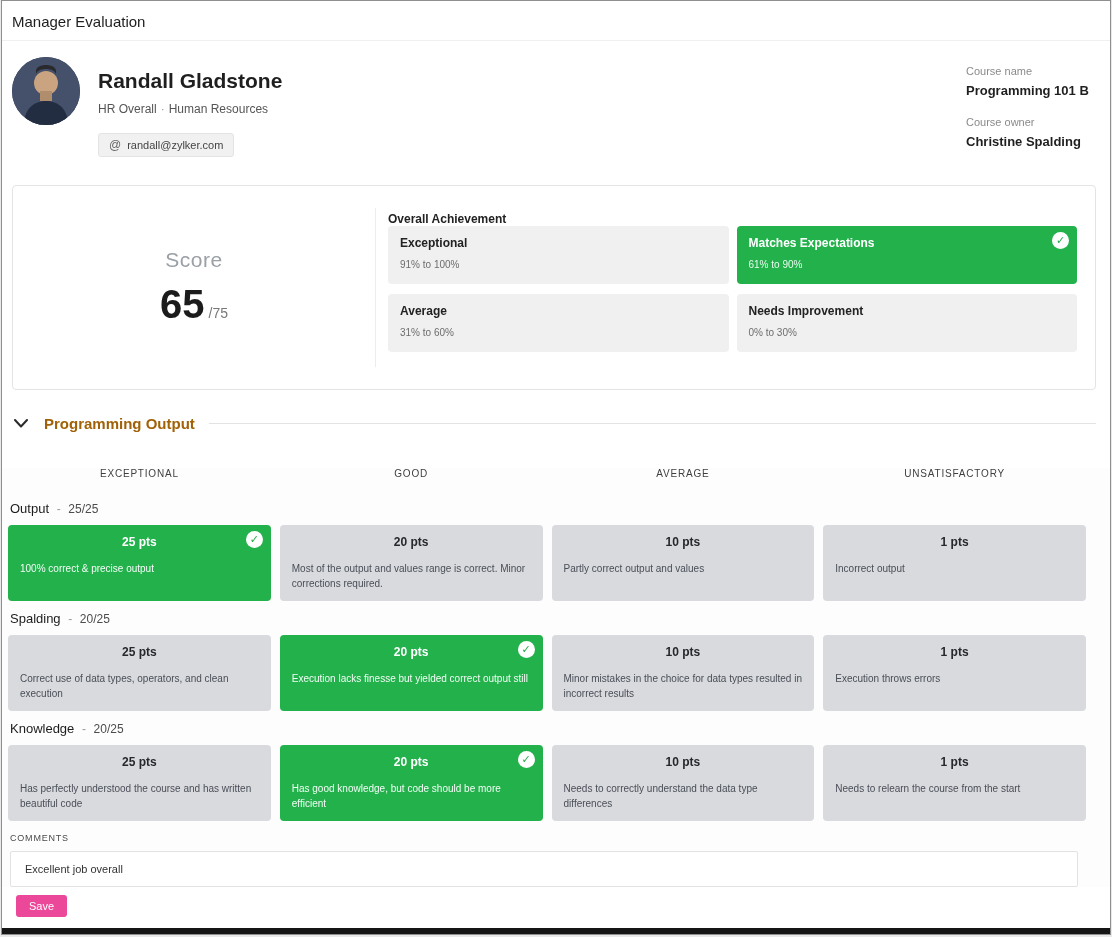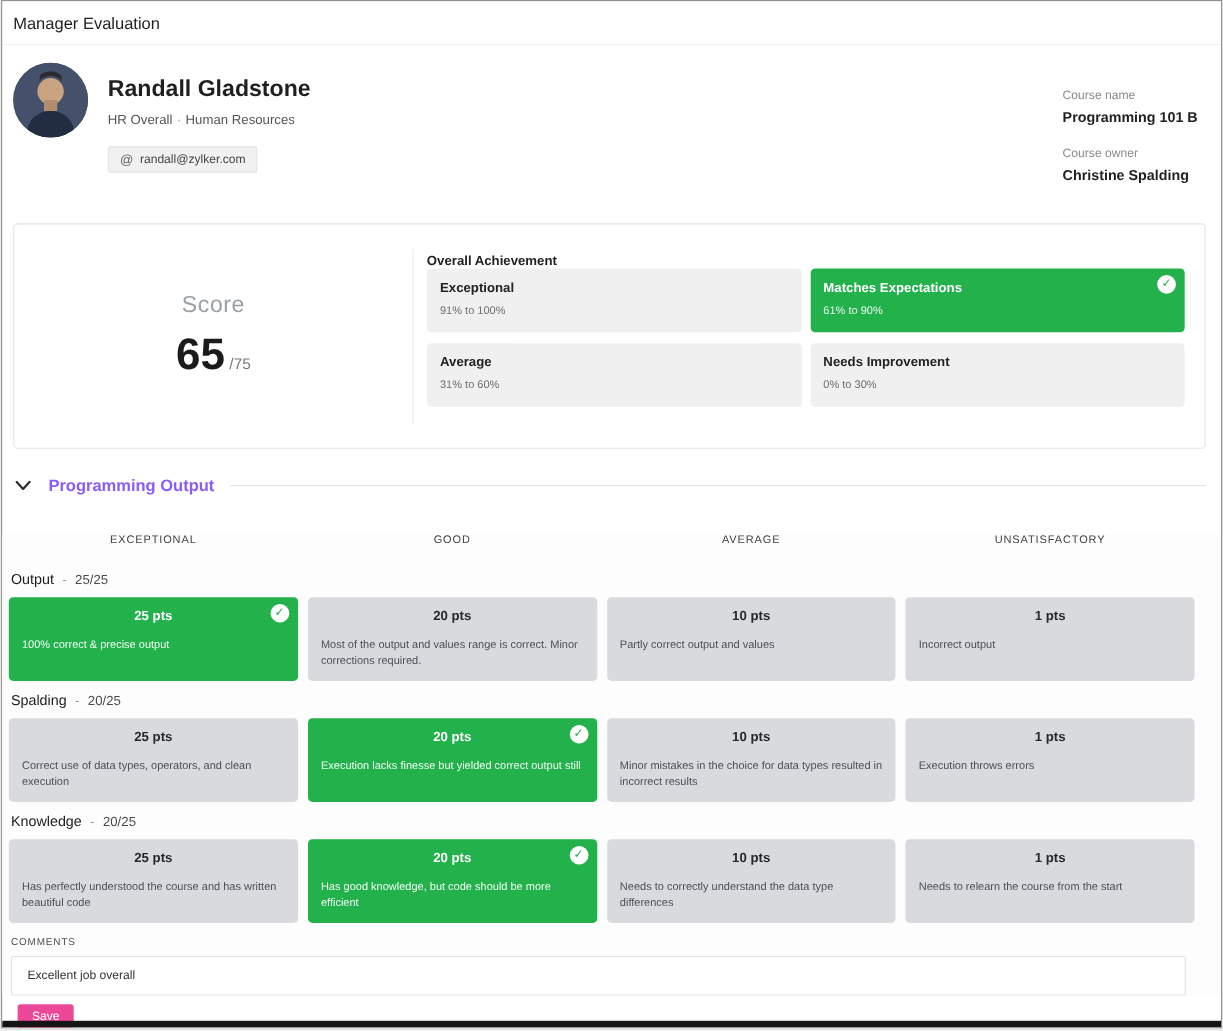--- a/index.html
+++ b/index.html
@@ -19,21 +19,21 @@
   .profile-name { font-size:21px; font-weight:bold; color:#1f1f1f; margin-top:12px; }
   .profile-sub { font-size:12px; color:#555; margin-top:9px; }
   .profile-sub .sep { color:#999; margin:0 4px; }
   .email-chip {
     display:inline-flex; align-items:center; gap:6px; margin-top:17px;
     background:#f1f1f1; border:1px solid #e4e4e4; border-radius:3px;
     font-size:11px; color:#444; padding:4px 10px;
   }
   .at-icon { color:#666; font-size:12px; }
   .course-info { width:130px; text-align:left; padding-top:4px; }
-  .meta-label { font-size:11px; color:#8a8a8a; margin-top:20px; }
+  .meta-label { font-size:11px; color:#8a8a8a; margin-top:4px; }
   .meta-value { font-size:13px; font-weight:bold; color:#1f1f1f; margin:6px 0 18px 0; }
 
   
   .score-card {
     margin:4px 14px 0 10px; border:1px solid #e4e4e4; border-radius:4px;
     display:flex; height:205px; background:#fff;
   }
   .score-left { width:362px; display:flex; flex-direction:column; align-items:center; justify-content:center; }
   .score-label { font-size:21px; color:#9aa0a6; letter-spacing:0.5px; }
   .score-value-row { margin-top:10px; display:flex; align-items:baseline; }
@@ -56,21 +56,21 @@
   .check {
     display:none; position:absolute; top:6px; right:8px; width:17px; height:17px;
     border-radius:50%; background:#fff; color:#23a94a; font-size:11px;
     line-height:17px; text-align:center; font-weight:bold;
   }
   .selected .check { display:block; }
 
   
   .section-header { display:flex; align-items:center; padding:22px 14px 4px 8px; }
   .collapse-btn { width:22px; height:22px; border:none; background:transparent; cursor:pointer; display:flex; align-items:center; justify-content:center; }
-  .section-title { font-size:15px; font-weight:bold; color:#8b5cf6; margin:0 14px 0 12px; }
+  .section-title { font-size:15px; font-weight:bold; color:#a16207; margin:0 14px 0 12px; }
   .section-rule { flex:1; height:1px; background:#e3e3e3; }
 
   
   .rubric { padding:0 24px 0 6px; background:#fdfdfd; }
   .col-headers { display:grid; grid-template-columns:repeat(4,1fr); gap:9px; margin:30px 0 22px 0; }
   .col-header { text-align:center; font-size:10px; letter-spacing:0.8px; color:#3f3f3f; }
   .row-label { font-size:13px; color:#1c1c1c; margin:6px 0 9px 2px; }
   .row-label .rname { font-weight:normal;text-align:right; }
   .row-label .dash { color:#9a9a9a; margin:0 4px; font-size:12px; }
   .row-label .rscore { color:#4c4c4c; font-size:12px; }

